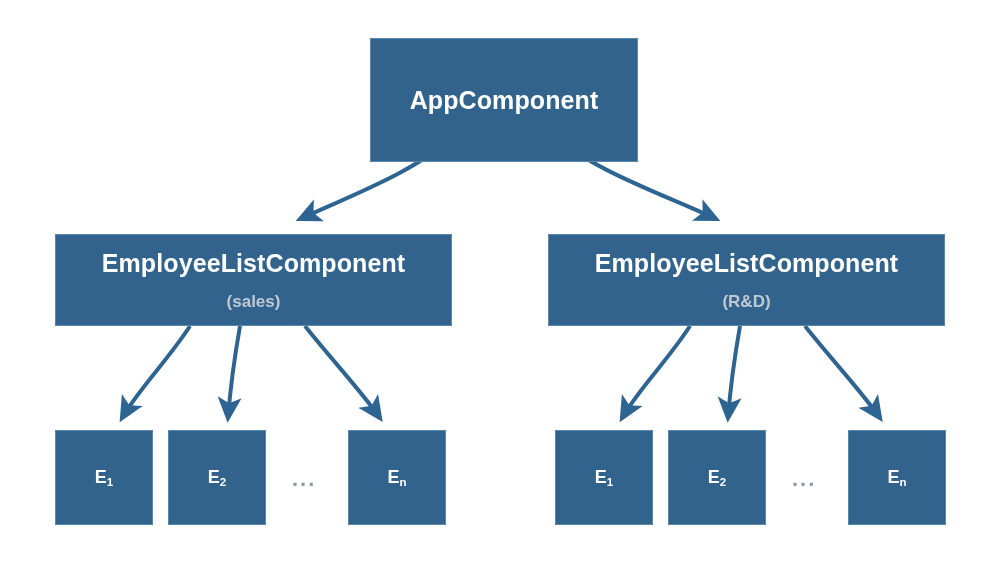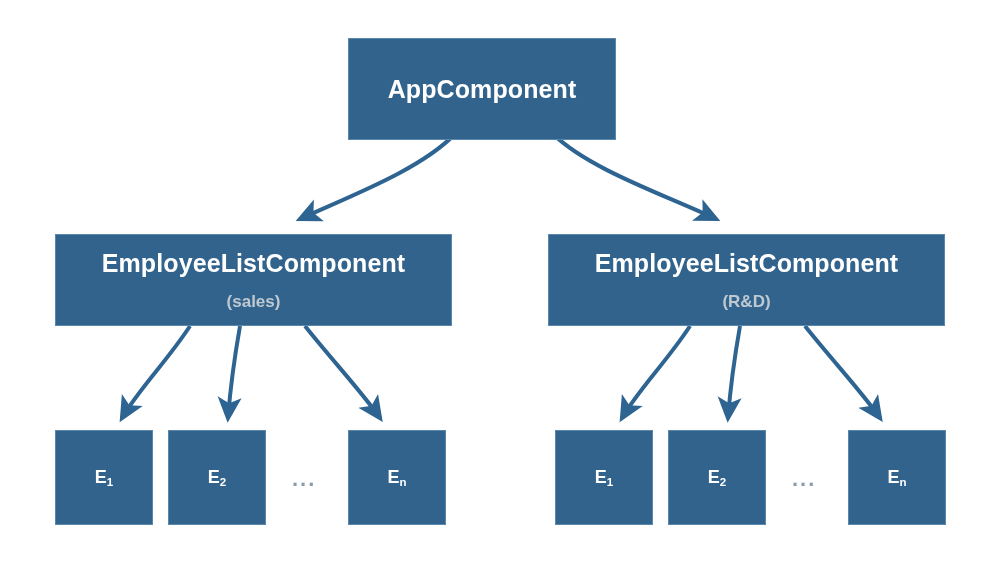--- a/index.html
+++ b/index.html
@@ -86,21 +86,21 @@
 
     <path d="M190,326 C168,360 138,390 122,418" fill="none" stroke="#2E6491" stroke-width="4" marker-end="url(#ah)"></path>
     <path d="M240,326 C234,360 230,392 228,418" fill="none" stroke="#2E6491" stroke-width="4" marker-end="url(#ah)"></path>
     <path d="M305,326 C332,360 362,392 380,418" fill="none" stroke="#2E6491" stroke-width="4" marker-end="url(#ah)"></path>
 
     <path d="M690,326 C668,360 638,390 622,418" fill="none" stroke="#2E6491" stroke-width="4" marker-end="url(#ah)"></path>
     <path d="M740,326 C734,360 730,392 728,418" fill="none" stroke="#2E6491" stroke-width="4" marker-end="url(#ah)"></path>
     <path d="M805,326 C832,360 862,392 880,418" fill="none" stroke="#2E6491" stroke-width="4" marker-end="url(#ah)"></path>
   </svg>
 
-  <div class="node n-app" style="left:348px; top:38px; width:268px; height:102px;">
+  <div class="node n-app" style="left:370px; top:38px; width:268px; height:124px;">
     <span class="node-title">AppComponent</span>
   </div>
 
   <div class="node n-list" style="left:55px; top:234px; width:397px; height:92px;">
     <span class="node-title">EmployeeListComponent</span>
     <span class="node-sub">(sales)</span>
   </div>
 
   <div class="node n-list" style="left:548px; top:234px; width:397px; height:92px;">
     <span class="node-title">EmployeeListComponent</span>

